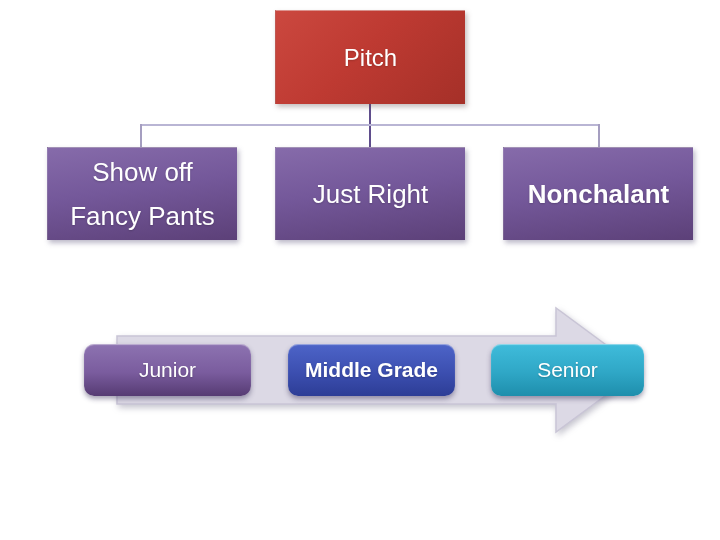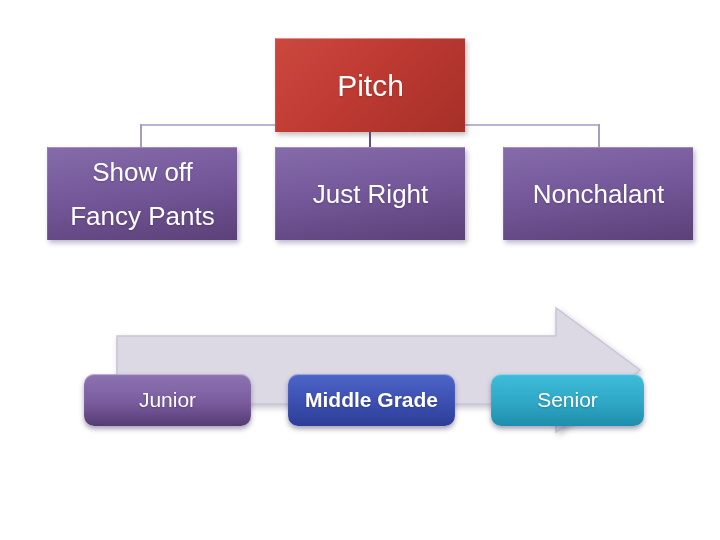--- a/index.html
+++ b/index.html
@@ -21,46 +21,44 @@
     text-align:center;
     box-sizing:border-box;
     text-shadow:0 1px 2px rgba(0,0,0,0.18);
   }
   .node-root{
     left:275px;top:10px;width:190px;height:94px;
     background:linear-gradient(135deg,#CB483F 0%,#BE3A32 45%,#A53028 100%);
     border-top:1px solid rgba(255,255,255,0.45);
     border-left:1px solid rgba(255,255,255,0.18);
     box-shadow:2px 3px 5px rgba(90,70,70,0.35);
-    font-size:30px;
-    margin-top:28px;
+    font-size:24px;
   }
   .node-child{
     top:147px;width:190px;height:93px;
     background:linear-gradient(172deg,#866BAA 0%,#74589A 45%,#5C4078 100%);
     border-top:1px solid rgba(255,255,255,0.40);
     border-left:1px solid rgba(255,255,255,0.18);
     box-shadow:2px 3px 5px rgba(80,70,110,0.38);
     font-size:26px;
   }
   .node-child .tline{line-height:44px;}
   .c1{left:47px;}
   .c2{left:275px;}
-  .c3{left:503px;}
+  .c3{left:503px;font-weight:bold;}
 
   
   .stage{
     position:absolute;top:344px;height:52px;
     display:flex;align-items:center;justify-content:center;
     border-radius:10px;
     font-size:21px;
     box-sizing:border-box;
     box-shadow:0 3px 5px rgba(60,50,90,0.45), inset 0 1px 1px rgba(255,255,255,0.45);
     text-shadow:0 1px 2px rgba(0,0,0,0.22);
-    margin-top:30px;
   }
   .stage-1{
     left:84px;width:167px;
     background:linear-gradient(180deg,#8D73B1 0%,#7A5C9E 55%,#563B73 100%);
   }
   .stage-2{
     left:288px;width:167px;
     background:linear-gradient(180deg,#4D64C8 0%,#3C4FB0 55%,#2D3D96 100%);
     font-weight:bold;
   }

